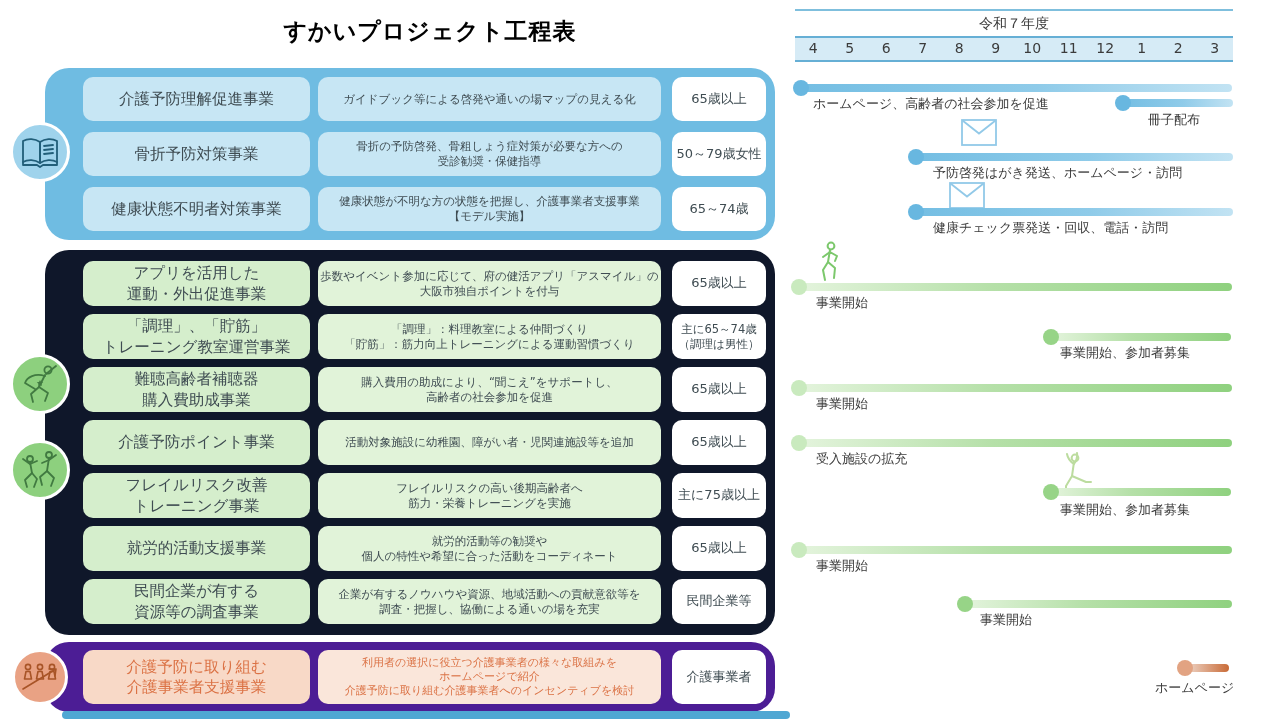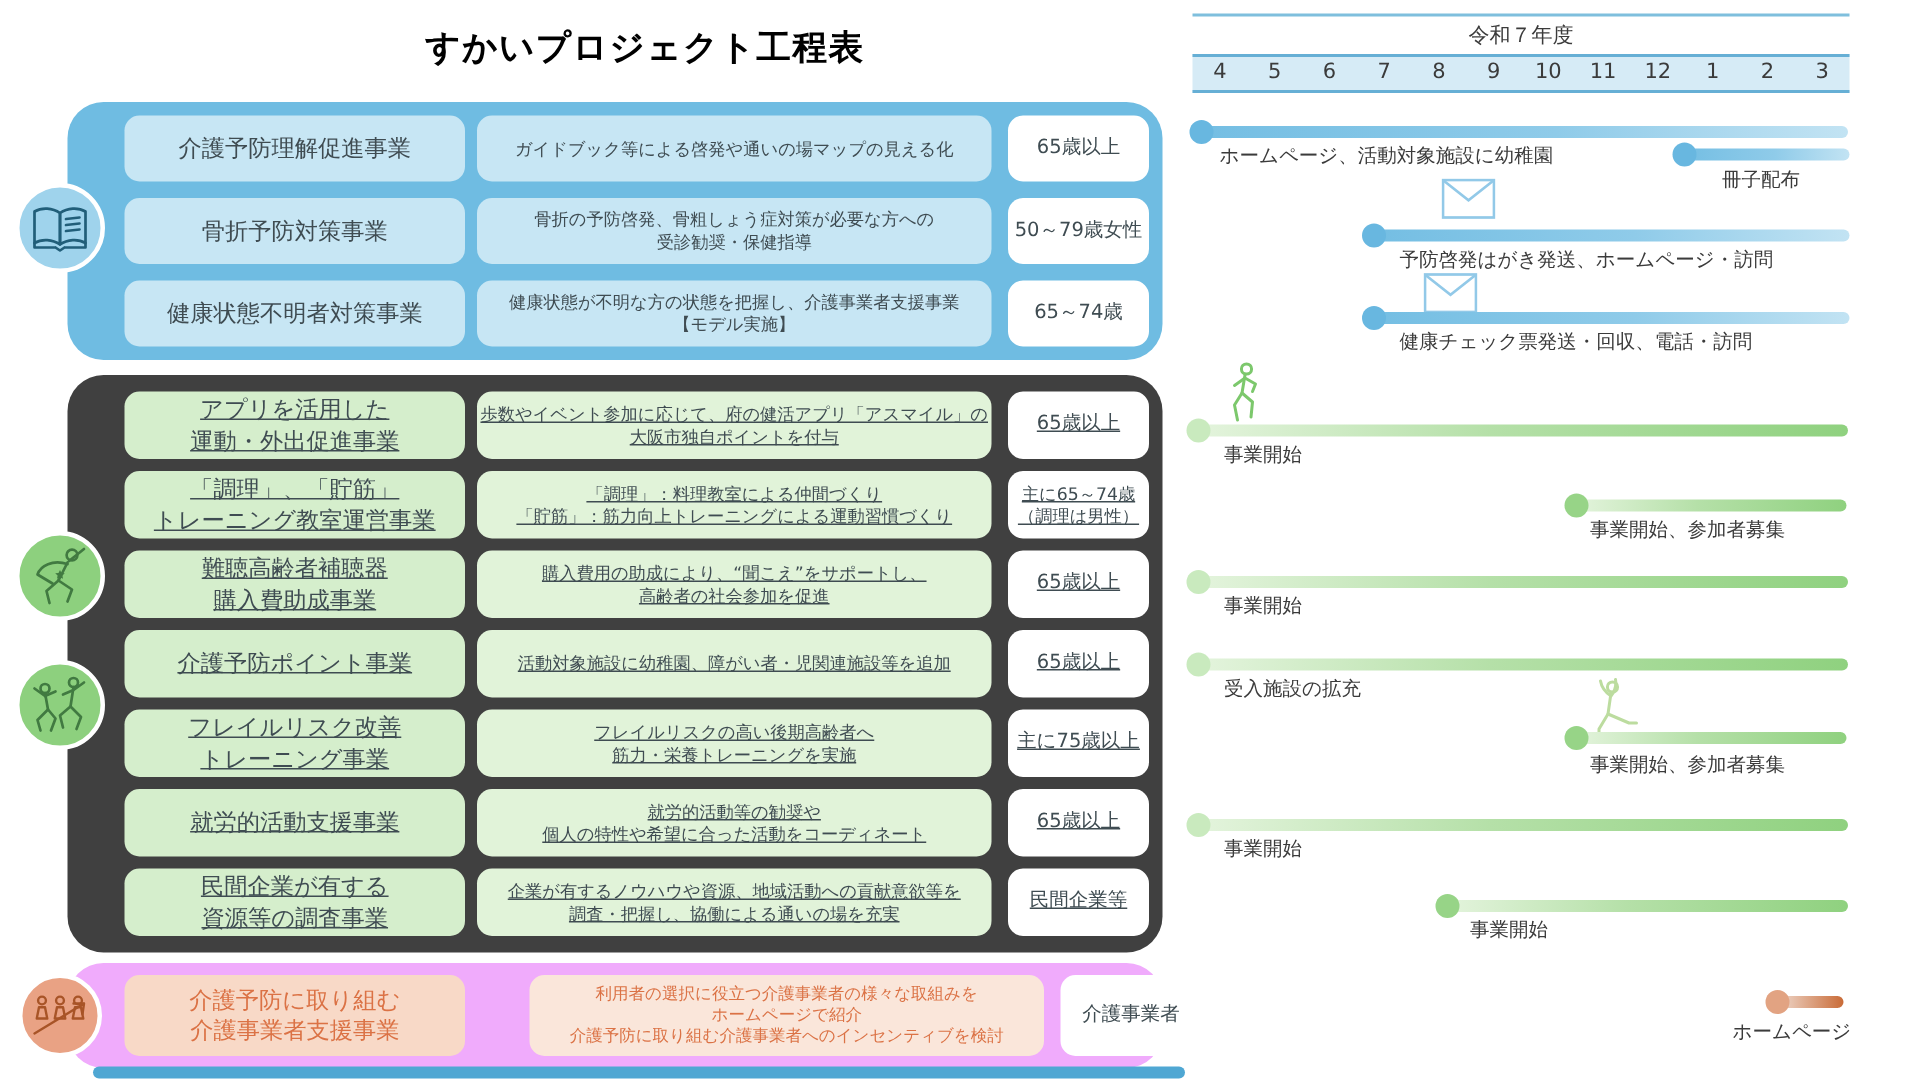--- a/index.html
+++ b/index.html
@@ -6,36 +6,36 @@
   body{font-family:"DejaVu Sans","Liberation Sans",sans-serif;color:#3F4C52;}
   .stage{position:relative;width:1280px;height:720px;background:#fff;overflow:hidden;}
 
   .title{position:absolute;left:45px;top:16px;width:770px;text-align:center;
          font-size:23px;font-weight:bold;color:#000000;letter-spacing:1px;}
 
   
   .group{position:absolute;left:45px;width:730px;border-radius:24px;
          box-sizing:border-box;display:flex;flex-direction:column;}
   .group.blue{top:68px;height:172px;background:#6FBCE2;row-gap:11px;padding:9px 9px 0 38px;}
-  .group.green{top:250px;height:385px;background:#404040;row-gap:8px;padding:11px 9px 0 38px;text-decoration:underline;}
-  .group.orange{top:642px;height:70px;background:#f0abfc;padding:8px 9px 0 38px;}
+  .group.green{top:250px;height:385px;background:#0f172a;row-gap:8px;padding:11px 9px 0 38px;}
+  .group.orange{top:642px;height:70px;background:#4c1d95;padding:8px 9px 0 38px;}
   .row{display:flex;column-gap:8px;}
   .group.blue .row{height:44px;}
   .group.green .row{height:45px;}
   .group.orange .row{height:54px;}
   .cell{display:flex;align-items:center;justify-content:center;text-align:center;
         border-radius:10px;white-space:pre-line;line-height:1.3;box-sizing:border-box;height:100%;}
   .cell.name{flex:0 0 227px;font-size:15.5px;}
   .cell.desc{flex:0 0 343px;font-size:11.5px;}
   .cell.age{flex:0 0 94px;margin-left:3px;font-size:13px;background:#fff;}
   .group.blue .cell.name,.group.blue .cell.desc{background:#C7E6F4;}
   .group.green .cell.name{background:#D5EECC;}
   .group.green .cell.desc{background:#E1F3D9;}
   .group.orange .cell.name{background:#F8D9C7;color:#DB7245;}
-  .group.orange .cell.desc{background:#FAE6DA;color:#DB7245;font-size:11px;margin-left:35px;}
+  .group.orange .cell.desc{background:#FAE6DA;color:#DB7245;font-size:11px;}
 
   
   .circle{position:absolute;width:60px;height:60px;border-radius:50%;
           border:3px solid #fff;box-sizing:border-box;
           display:flex;align-items:center;justify-content:center;}
   .circle.c-blue{background:#9FD3EC;left:10px;top:122px;}
   .circle.c-green1{background:#8DD07E;left:10px;top:354px;}
   .circle.c-green2{background:#8DD07E;left:10px;top:440px;}
   .circle.c-orange{background:#E9A284;left:12px;top:649px;width:56px;height:56px;}
 
@@ -207,21 +207,21 @@
     <span>11</span>
     <span>12</span>
     <span>1</span>
     <span>2</span>
     <span>3</span>
   </div>
 
   <div class="bar bblue" style="left:800px;top:84px;width:432px;">
       <span class="dot"></span>
     </div>
-  <div class="tl-label" style="left:813px;top:95px;">ホームページ、活動対象施設に幼稚園</div>
+  <div class="tl-label" style="left:813px;top:95px;">ホームページ、高齢者の社会参加を促進</div>
 
   <div class="bar bblue" style="left:1122px;top:99px;width:111px;">
       <span class="dot"></span>
     </div>
   <div class="tl-label" style="left:1148px;top:111px;">冊子配布</div>
 
   <div class="tl-icon" style="left:961px;top:119px;">
     <svg width="36" height="27" viewBox="0 0 36 27">
         <rect x="1" y="1" width="34" height="25" fill="#fff" stroke="#92C9E8" stroke-width="1.8"></rect>
         <path d="M1.5 1.5 L18 14.5 L34.5 1.5" fill="none" stroke="#92C9E8" stroke-width="1.8"></path>

